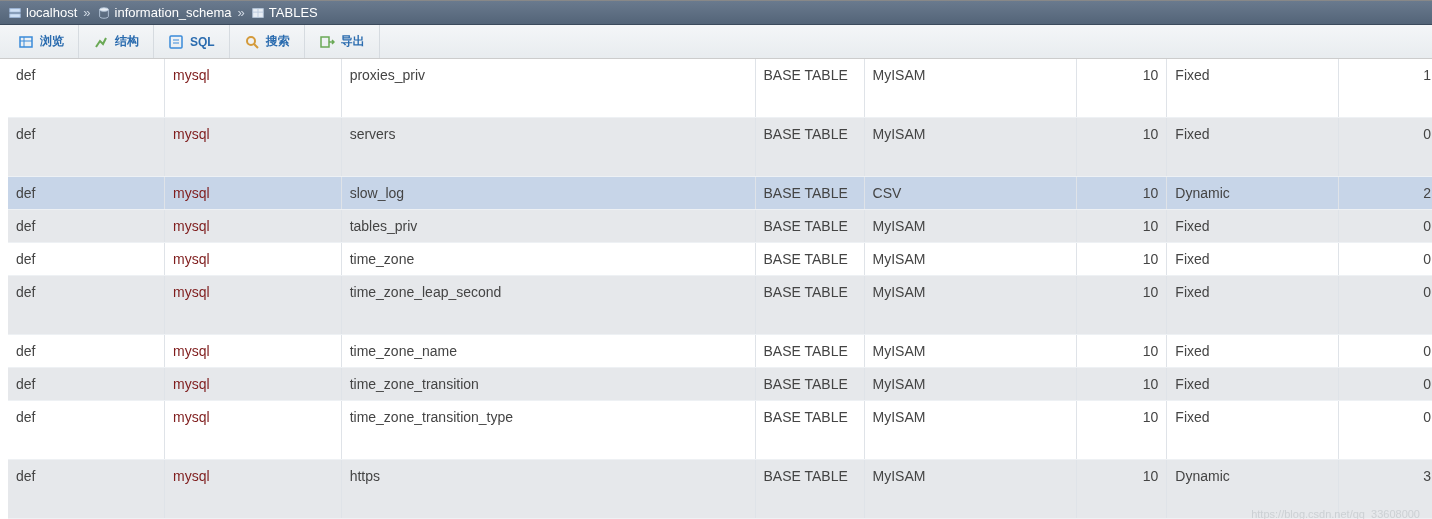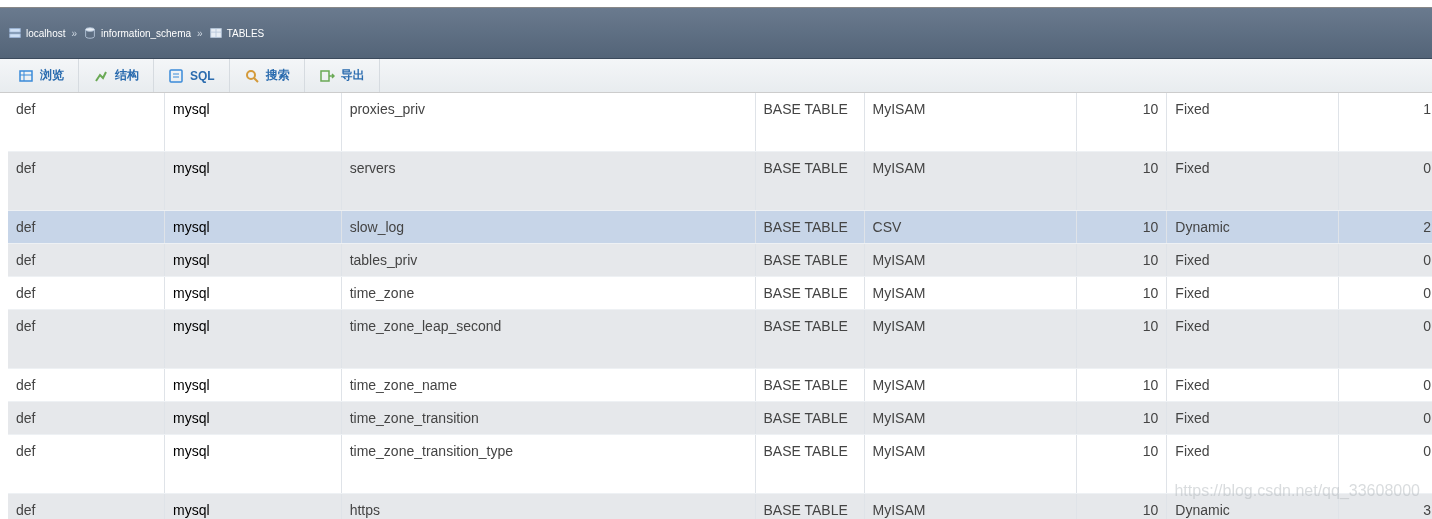--- a/index.html
+++ b/index.html
@@ -6,27 +6,26 @@
     body {
       font-family: -apple-system, "Segoe UI", sans-serif;
       font-size: 13px;
       background: #fff;
       color: #444;
       width: 1432px;
     }
     .breadcrumb-bar {
       background: linear-gradient(#6a7a8e, #536478);
       color: #fff;
-      padding: 18px 8px;
-      font-size: 10px;
+      padding: 4px 8px;
+      font-size: 13px;
       display: flex;
       align-items: center;
       border-top: 1px solid #888;
       border-bottom: 1px solid #3b4a5c;
-      margin-top: 7px;
     }
     .breadcrumb-bar .bc-item {
       display: inline-flex;
       align-items: center;
       gap: 4px;
     }
     .breadcrumb-bar .sep {
       margin: 0 6px;
       color: #cfd8e3;
     }
@@ -60,35 +59,35 @@
       border-right: 1px solid #dfe3e8;
       border-bottom: 1px solid #eef1f4;
       font-size: 14px;
       color: #444;
       vertical-align: top;
     }
     tr.odd td { background: #fff; }
     tr.even td { background: #e6e8eb; }
     tr.selected td { background: #c7d5e8; }
     td.num { text-align: right; padding-left: 16px; }
-    td.link a { color: #000000; text-decoration: none; }
+    td.link a { color: #7f1d1d; text-decoration: none; }
     col.c-catalog { width: 155px; }
     col.c-schema  { width: 175px; }
     col.c-name    { width: 410px; }
     col.c-type    { width: 108px; }
     col.c-engine  { width: 210px; }
     col.c-version { width: 90px; }
     col.c-rowfmt  { width: 170px; }
     col.c-rows    { width: 100px; }
     .watermark {
       position: absolute;
       right: 12px;
-      top: 482px;
+      top: 508px;
       color: rgba(180,185,190,0.5);
-      font-size: 16px;
+      font-size: 11px;
       pointer-events: none;
     }
   </style>
 </head>
 <body>
 
 <div class="breadcrumb-bar">
   <span class="bc-item">
     <svg width="14" height="14" viewBox="0 0 16 16">
         <rect x="2" y="3" width="12" height="4" fill="#cfe1f5" stroke="#9db6d8"></rect>

